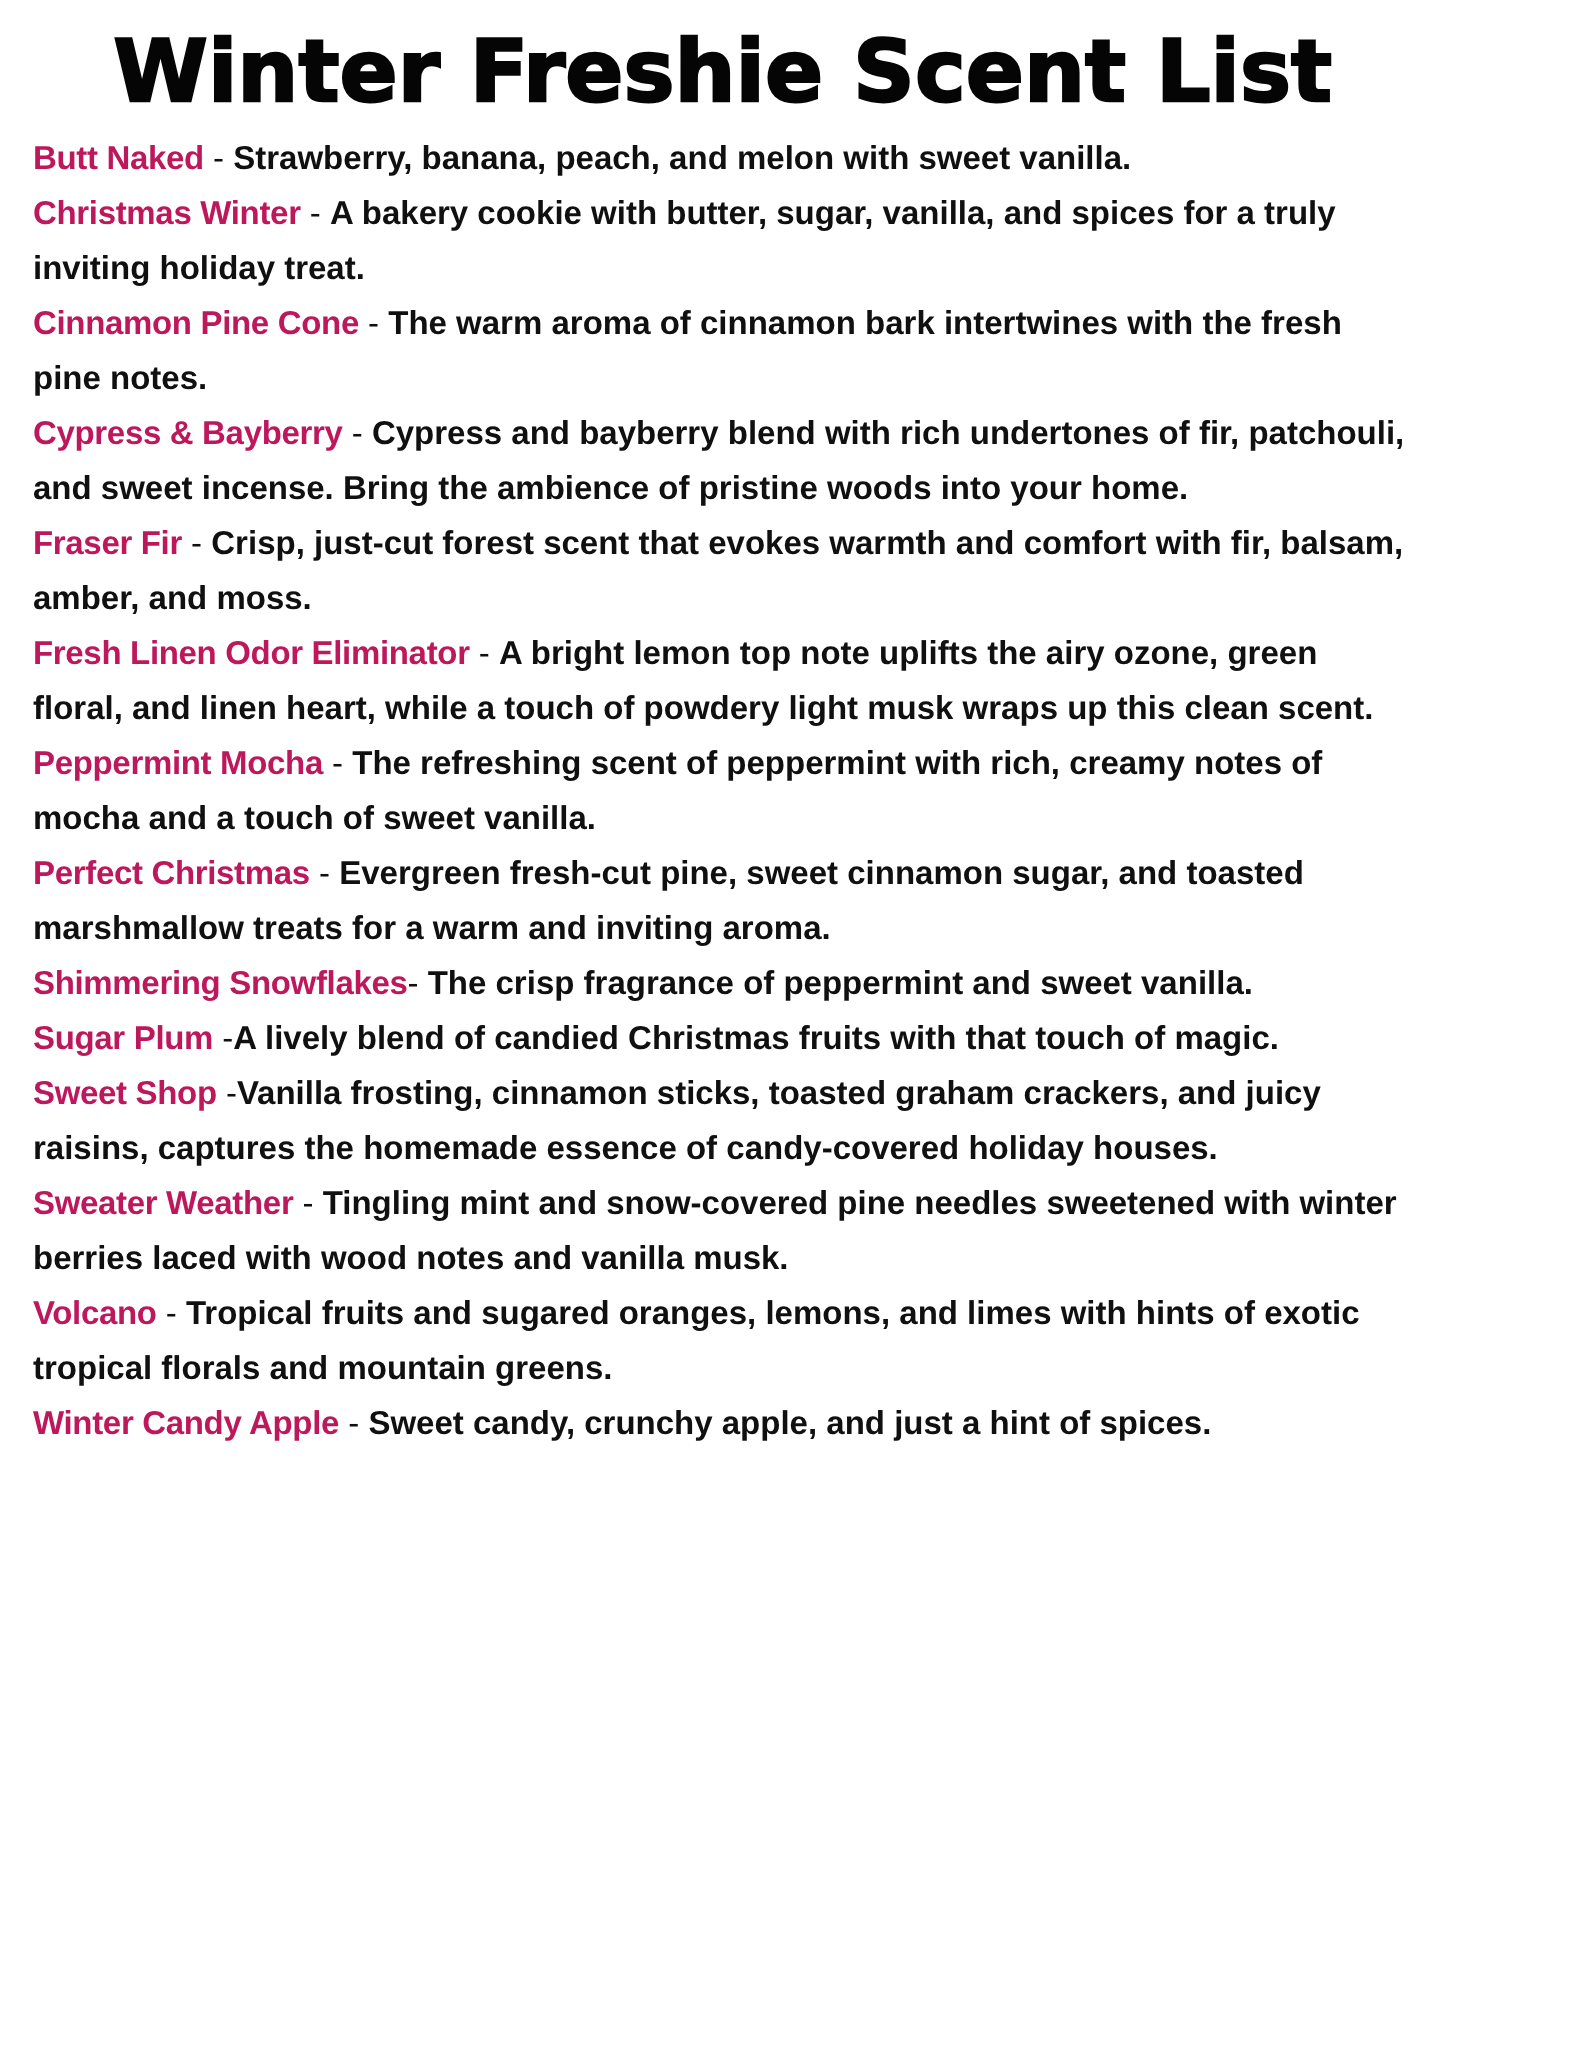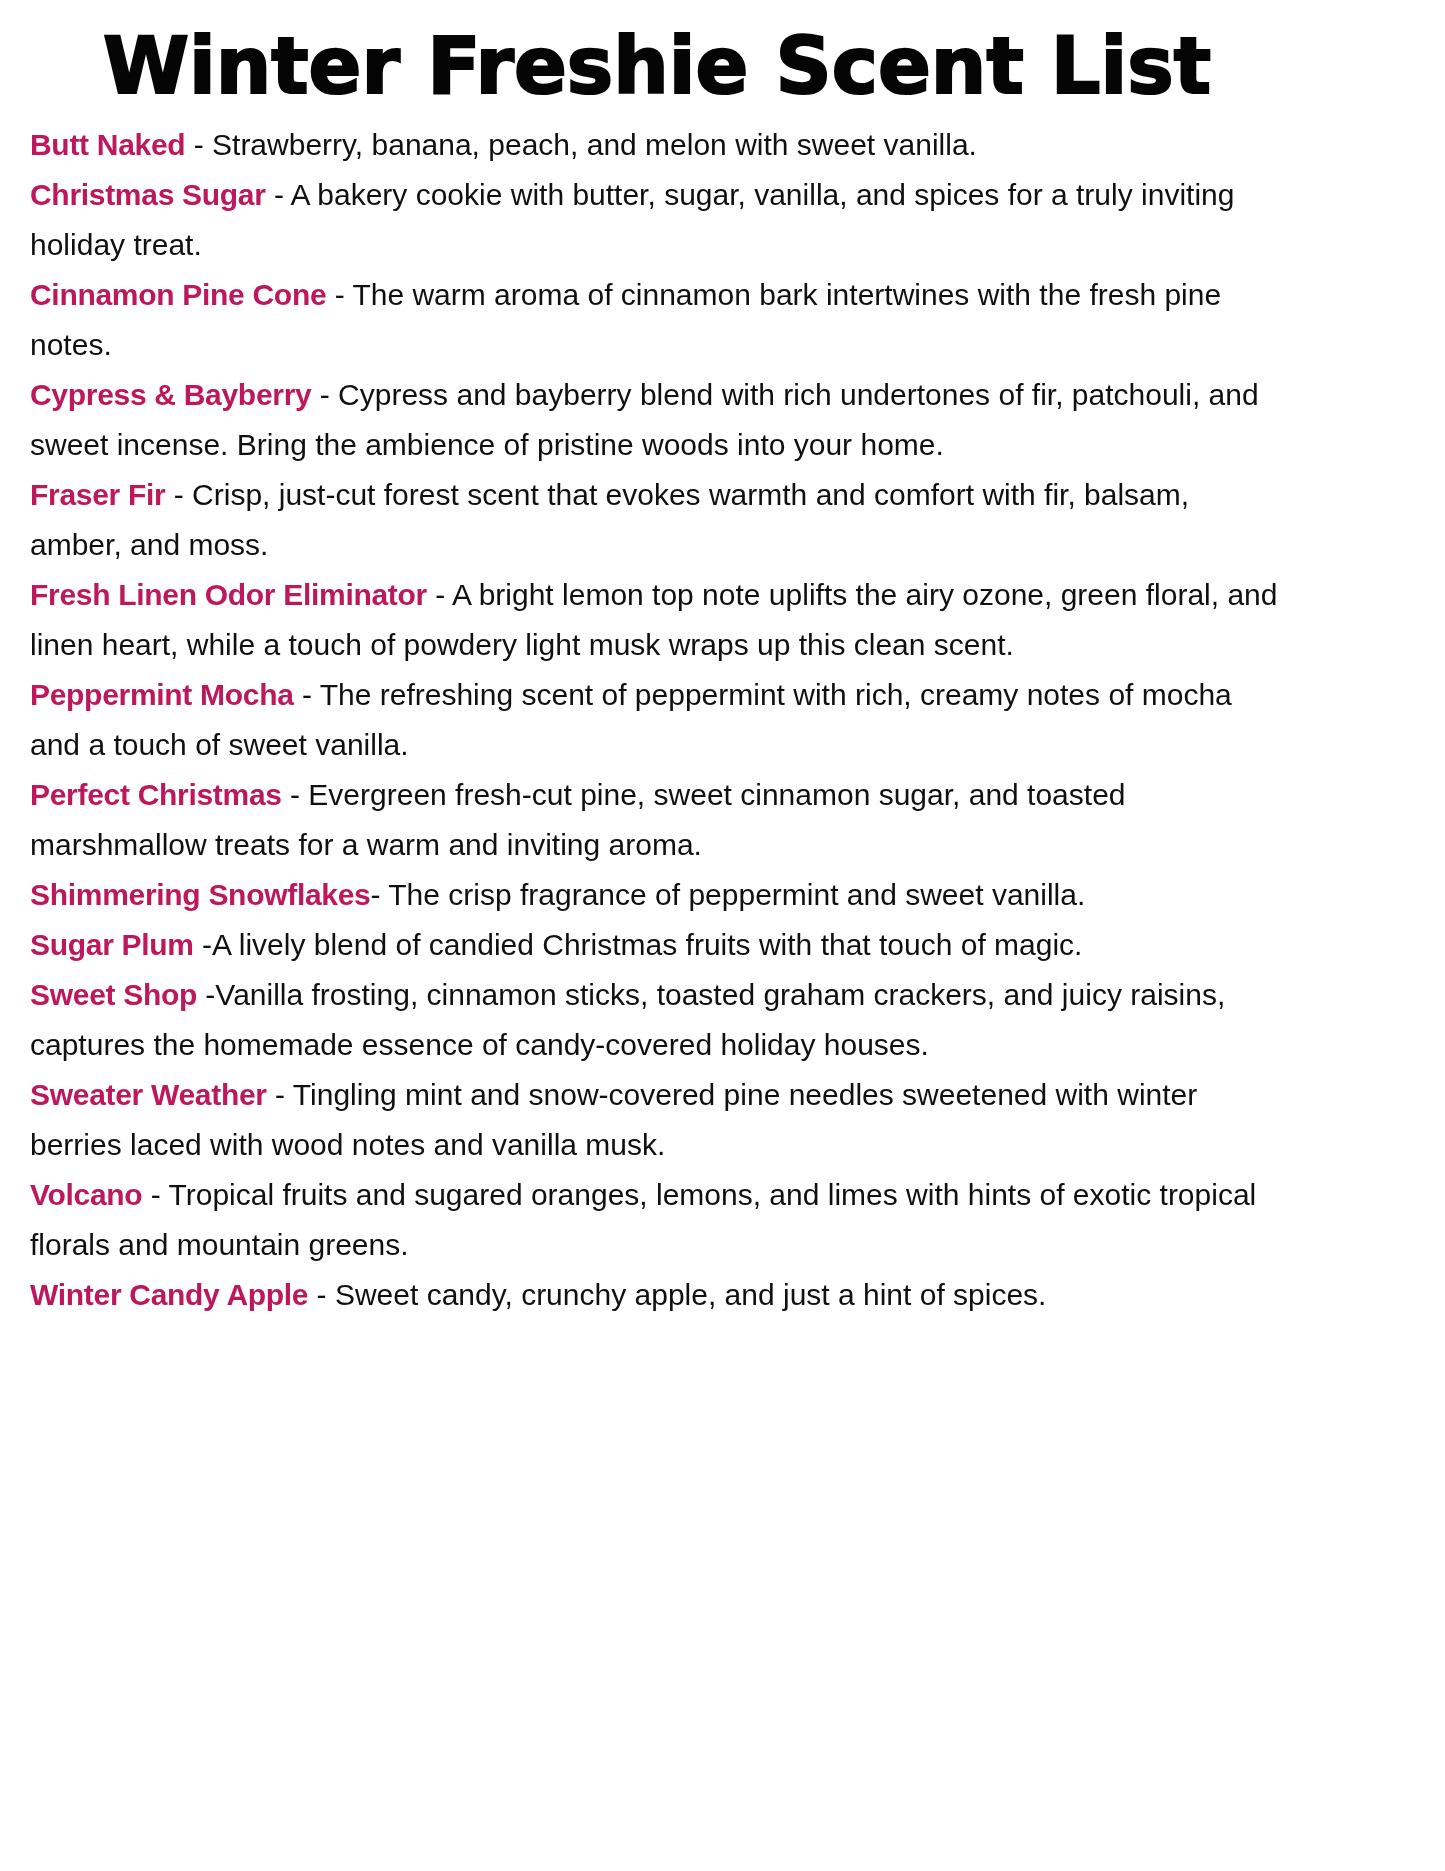--- a/index.html
+++ b/index.html
@@ -49,33 +49,33 @@
     font-weight: bold;
     color: #be185d;
     letter-spacing: -0.3px;
   }
 
   .scent-sep {
     white-space: pre;
   }
 
   .scent-desc {
-    font-weight: normal;
+    font-weight: bold;
   }
 </style>
 </head>
 <body>
 
 <div class="page">
   <h1 class="title">Winter Freshie Scent List</h1>
 
   <main class="scent-list">
   <p class="scent-item"><strong class="scent-name">Butt Naked</strong><span class="scent-sep"> - </span><span class="scent-desc">Strawberry, banana, peach, and melon with sweet vanilla.</span></p>
 
-  <p class="scent-item"><strong class="scent-name">Christmas Sugar</strong><span class="scent-sep"> - </span><span class="scent-desc">A bakery cookie with butter, sugar, vanilla, and spices for a truly inviting holiday treat.</span></p>
+  <p class="scent-item"><strong class="scent-name">Christmas Winter</strong><span class="scent-sep"> - </span><span class="scent-desc">A bakery cookie with butter, sugar, vanilla, and spices for a truly inviting holiday treat.</span></p>
 
   <p class="scent-item"><strong class="scent-name">Cinnamon Pine Cone</strong><span class="scent-sep"> - </span><span class="scent-desc">The warm aroma of cinnamon bark intertwines with the fresh pine notes.</span></p>
 
   <p class="scent-item"><strong class="scent-name">Cypress &amp; Bayberry</strong><span class="scent-sep"> - </span><span class="scent-desc">Cypress and bayberry blend with rich undertones of fir, patchouli, and sweet incense. Bring the ambience of pristine woods into your home.</span></p>
 
   <p class="scent-item"><strong class="scent-name">Fraser Fir</strong><span class="scent-sep"> - </span><span class="scent-desc">Crisp, just-cut forest scent that evokes warmth and comfort with fir, balsam, amber, and moss.</span></p>
 
   <p class="scent-item"><strong class="scent-name">Fresh Linen Odor Eliminator</strong><span class="scent-sep"> - </span><span class="scent-desc">A bright lemon top note uplifts the airy ozone, green floral, and linen heart, while a touch of powdery light musk wraps up this clean scent.</span></p>
 
 

